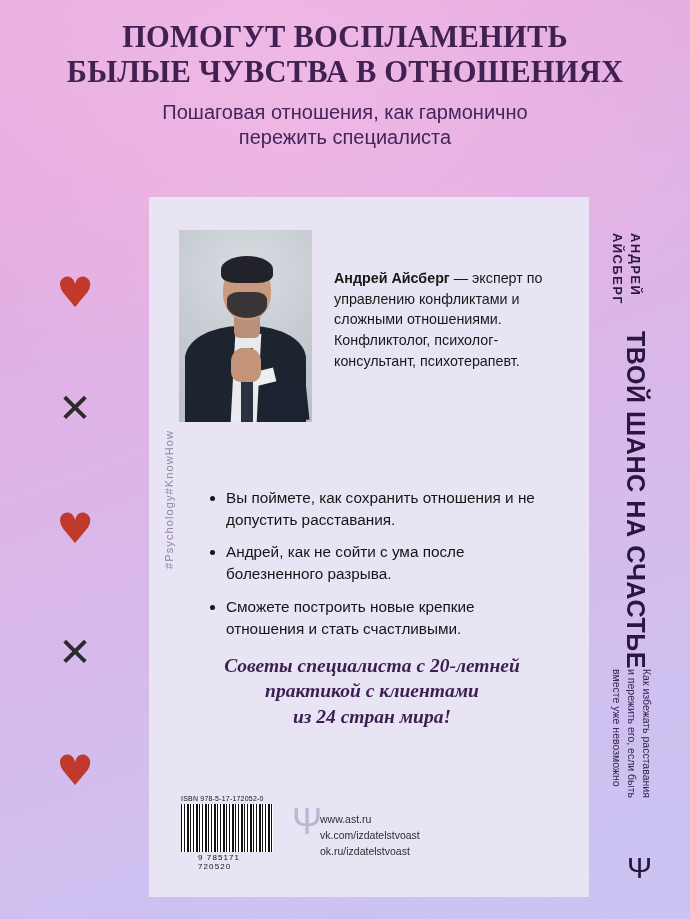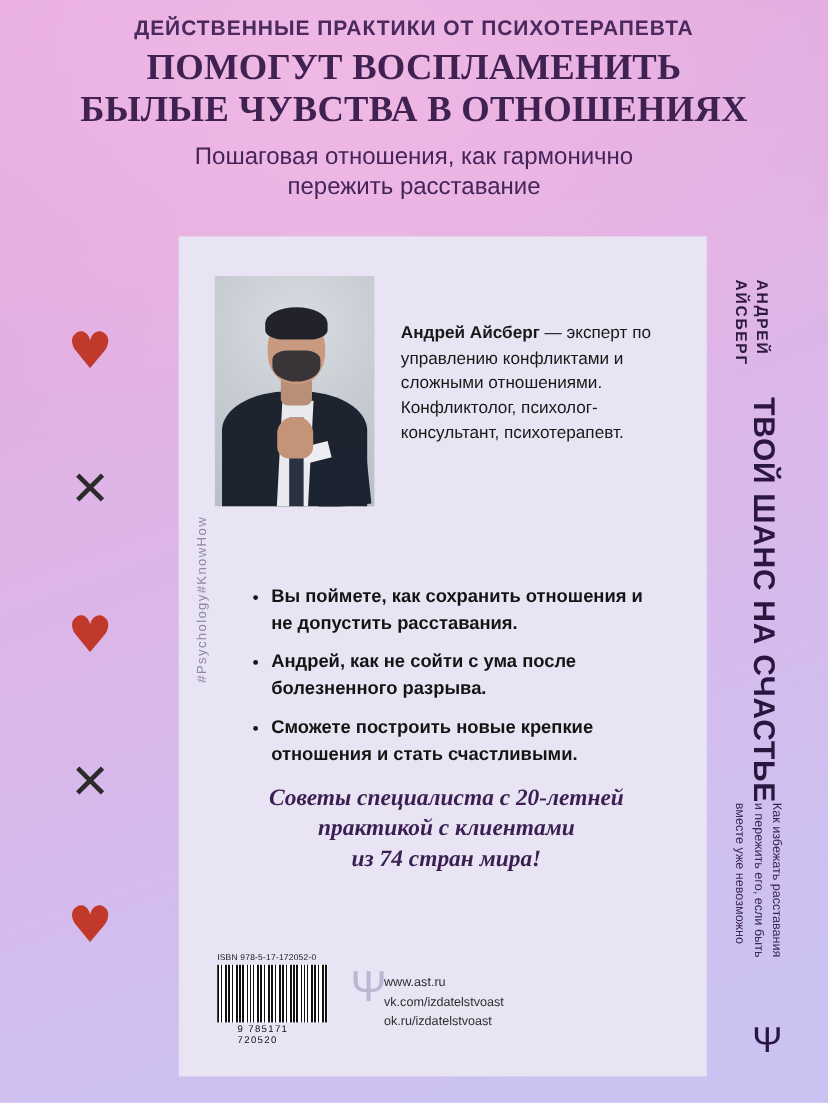--- a/index.html
+++ b/index.html
@@ -205,21 +205,20 @@
     left: 208px;
     top: 487px;
     width: 330px;
     font-size: 15.3px;
     line-height: 1.42;
     color: #141414;
   }
   .bullets ul {
     margin: 0;
     padding-left: 18px;
-    font-weight: bold;
   }
   .bullets li {
     margin-bottom: 11px;
   }
 
   
   .promo {
     position: absolute;
     left: 172px;
     top: 653px;
@@ -360,28 +359,27 @@
   .d3 { top: 248px; }
   .d4 { top: 372px; }
   .d5 { top: 490px; }
 </style>
 </head>
 <body>
 
 <div id="cover">
 
   <div class="top-block">
-    <div class="kicker">ДЕЙСТВЕННЫЕ ПРАКТИКИ ОТ ПСИХОТЕРАПЕВТА</div>
     <div class="headline">
       <div>ПОМОГУТ ВОСПЛАМЕНИТЬ</div>
       <div>БЫЛЫЕ ЧУВСТВА В ОТНОШЕНИЯХ</div>
     </div>
     <div class="subhead">
       <div>Пошаговая отношения, как гармонично</div>
-      <div>пережить расставание</div>
+      <div>пережить специалиста</div>
     </div>
   </div>
 
   <div class="panel"></div>
 
   <div class="photo">
     <div class="bg"></div>
     <div class="suit"></div>
     <div class="shirt"></div>
     <div class="tie"></div>
@@ -404,21 +402,21 @@
     <ul>
       <li>Вы поймете, как сохранить отношения и не допустить расставания.</li>
       <li>Андрей, как не сойти с ума после болезненного разрыва.</li>
       <li>Сможете построить новые крепкие отношения и стать счастливыми.</li>
     </ul>
   </div>
 
   <div class="promo">
     <div>Советы специалиста с 20-летней</div>
     <div>практикой с клиентами</div>
-    <div>из 74 стран мира!</div>
+    <div>из 24 стран мира!</div>
   </div>
 
   <div class="barcode">
     <div class="isbn-top">ISBN 978-5-17-172052-0</div>
     <div class="bars"></div>
     <div class="isbn-bottom">9 785171 720520</div>
   </div>
 
   <div class="psi-left">Ψ</div>
   <div class="links">

